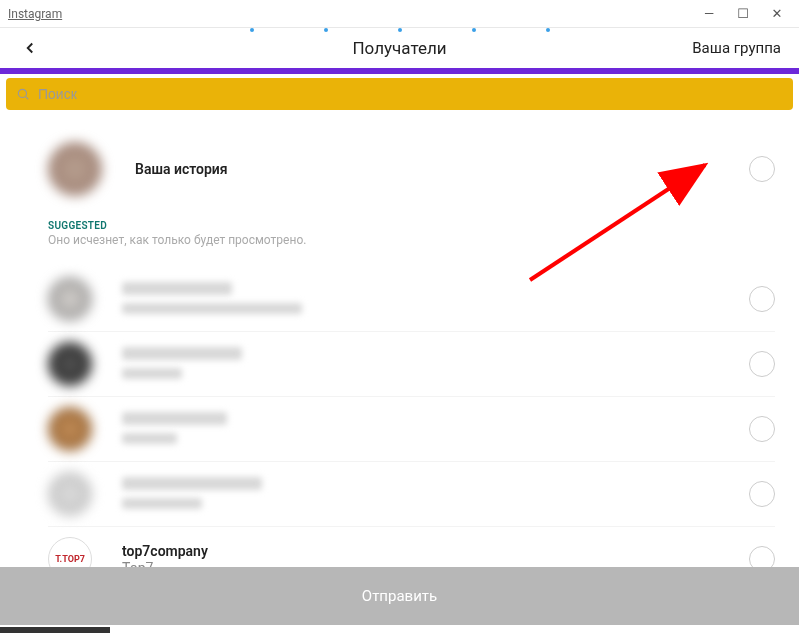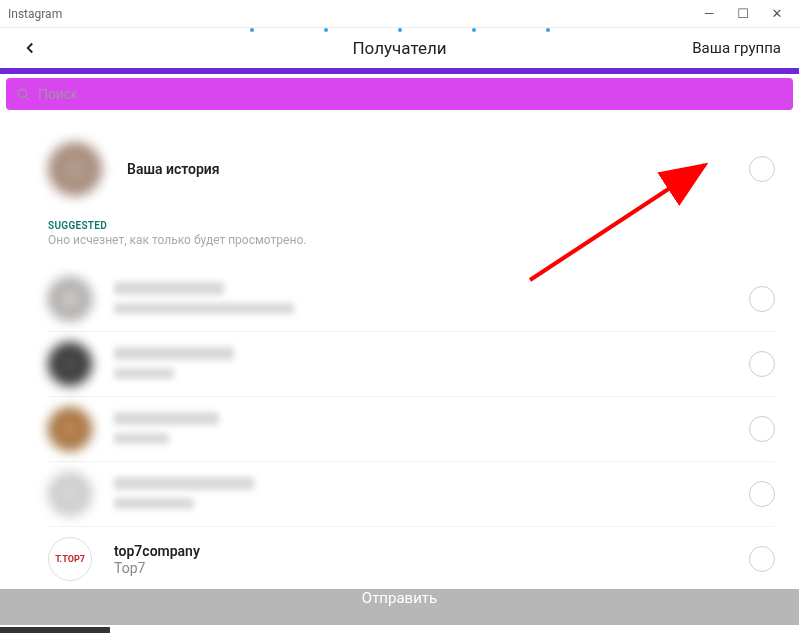--- a/index.html
+++ b/index.html
@@ -13,21 +13,21 @@
     }
     .titlebar {
       height: 28px;
       display: flex;
       align-items: center;
       padding: 0 8px;
       border-bottom: 1px solid #e8e8e8;
       color: #666;
       font-size: 12px;
     }
-    .titlebar-title { flex: 1; }
+    .titlebar-title { flex: 1; text-decoration: underline; }
     .titlebar-controls { display: flex; gap: 18px; align-items: center; padding-right: 6px; }
     .titlebar-controls span { width: 16px; text-align: center; color: #555; font-size: 13px; }
     .header {
       height: 46px;
       display: flex;
       align-items: center;
       padding: 0 18px;
       border-bottom: 6px solid #6d28d9;
       position: relative;
     }
@@ -59,21 +59,21 @@
       width: 100%;
       display: flex;
       justify-content: center;
       gap: 70px;
       pointer-events: none;
     }
     .dot { width: 4px; height: 4px; background: #3aa0e8; border-radius: 50%; }
     .dot:nth-child(5) { background: #3aa0e8; }
     .search-wrap { padding: 4px 6px; }
     .search-box {
-      background: #d946ef;
+      background: #eab308;
       border-radius: 4px;
       height: 32px;
       display: flex;
       align-items: center;
       padding: 0 10px;
       gap: 8px;
     }
     .search-box input {
       border: none;
       background: transparent;
@@ -84,21 +84,21 @@
     }
     .search-box input::placeholder { color: #999; }
     .content {
       padding: 10px 24px 0 48px;
       height: calc(100% - 28px - 46px - 40px - 48px);
       overflow-y: auto;
     }
     .story-row {
       display: flex;
       align-items: center;
-      gap: 25px;
+      gap: 33px;
       padding: 18px 0 24px 0;
     }
     .avatar {
       width: 54px;
       height: 54px;
       border-radius: 50%;
       background: #ccc;
       flex-shrink: 0;
     }
     .avatar.small { width: 44px; height: 44px; }
@@ -136,21 +136,21 @@
     }
     .section-sub {
       font-size: 12px;
       color: #aaa;
       margin-top: 2px;
       margin-bottom: 20px;
     }
     .user-row {
       display: flex;
       align-items: center;
-      gap: 22px;
+      gap: 30px;
       padding: 10px 0;
       border-bottom: 1px solid #f3f3f3;
     }
     .user-row:last-child { border-bottom: none; }
     .blur-text {
       background: #d8d8d8;
       color: transparent;
       border-radius: 3px;
       filter: blur(3px);
       display: inline-block;
@@ -162,23 +162,24 @@
     .blur-text.w4 { width: 60px; margin-top: 4px; height: 11px; }
     .blur-text.w5 { width: 105px; }
     .blur-text.w6 { width: 55px; margin-top: 4px; height: 11px; }
     .blur-text.w7 { width: 140px; }
     .blur-text.w8 { width: 80px; margin-top: 4px; height: 11px; }
     .send-bar {
       position: absolute;
       bottom: 8px;
       left: 0;
       right: 0;
-      height: 36px;
+      height: 58px;
       background: #b7b7b7;
       display: flex;
+      align-items: center;
       justify-content: center;
       color: #fff;
       font-size: 15px;
       cursor: pointer;
     }
     .bottom-bar {
       position: absolute;
       bottom: 0;
       left: 0;
       width: 110px;

